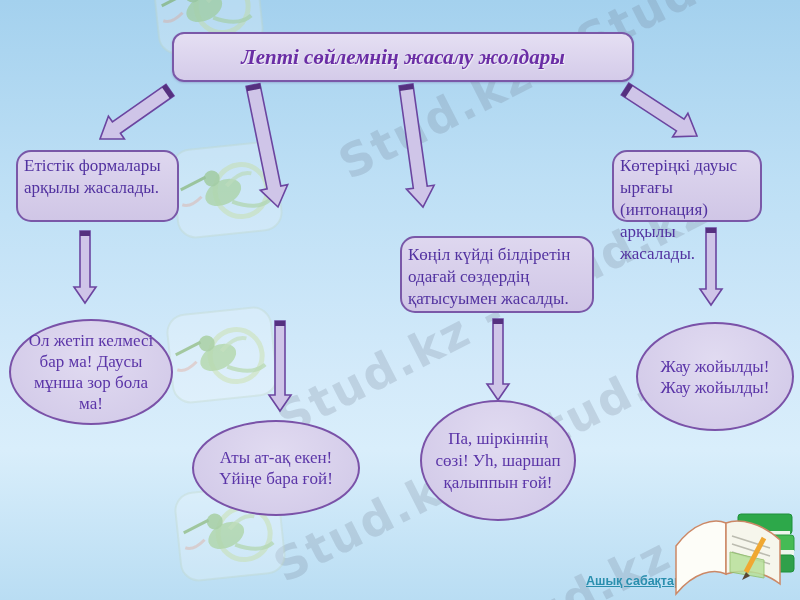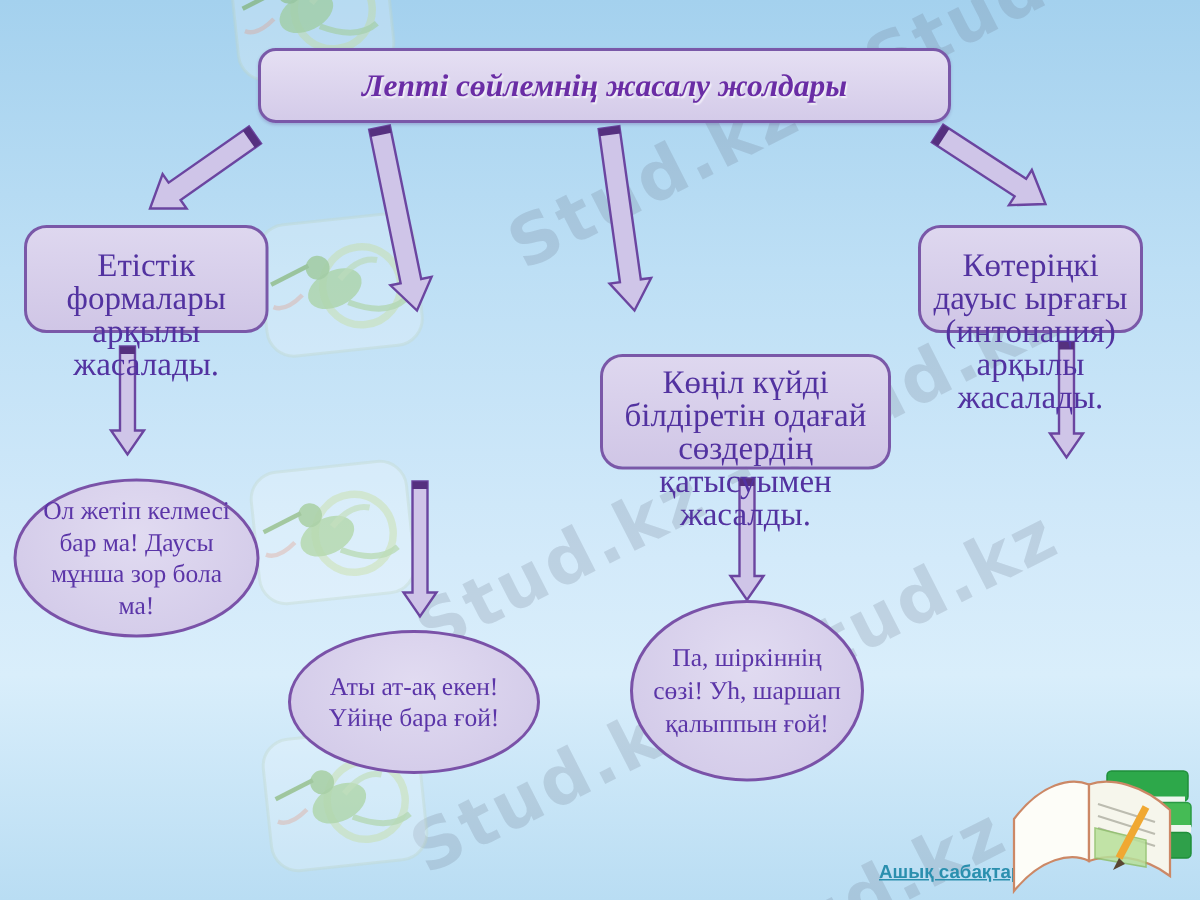--- a/index.html
+++ b/index.html
@@ -26,22 +26,22 @@
   }
   .title-text{
     font-weight:bold; font-style:italic; font-size:21px; color:#6a2da5;
     text-shadow:1px 1px 1px rgba(255,255,255,0.7);
   }
   
   .mbox{
     position:absolute;
     background:linear-gradient(180deg,#ded7ef 0%,#d0c6e6 100%);
     border:2px solid #7a58a8; border-radius:15px;
-    text-align:center; font-size:22px; line-height:22px; color:#5232a0;
-    padding:14px 6px; box-sizing:border-box; overflow:visible;
+    text-align:left; font-size:17px; line-height:22px; color:#5232a0;
+    padding:3px 6px; box-sizing:border-box; overflow:visible;
   }
   .mbox-1{left:16px; top:150px; width:163px; height:72px;}
   .mbox-2{left:192px; top:228px; width:176px; height:89px; padding-top:6px;}
   .mbox-3{left:400px; top:236px; width:194px; height:77px; padding-top:6px;}
   .mbox-4{left:612px; top:150px; width:150px; height:72px;}
   
   .ellipse{
     position:absolute; border-radius:50%;
     background:radial-gradient(ellipse at 50% 35%, #e1dbf1 0%, #d5cdea 70%, #cfc5e6 100%);
     border:2px solid #7a52a8;
@@ -153,20 +153,23 @@
 
   <div class="ellipse ell-1">
     <span>Ол жетіп келмесі бар ма! Даусы мұнша зор бола ма!</span>
   </div>
   <div class="ellipse ell-2">
     <span>Аты ат-ақ екен! Үйіңе бара ғой!</span>
   </div>
   <div class="ellipse ell-3">
     <span>Па, шіркіннің сөзі! Уһ, шаршап қалыппын ғой!</span>
   </div>
+  <div class="ellipse ell-4">
+    <span>Жау жойылды! Жау жойылды!</span>
+  </div>
 
   <a class="footer-link">Ашық сабақтар</a>
 
   <svg class="book" width="130" height="88" viewBox="0 0 130 88">
     <rect x="72" y="4" width="54" height="20" rx="3" fill="#2da84a" stroke="#1f8f3a"></rect>
     <rect x="74" y="21" width="50" height="4" fill="#eef6ee"></rect>
     <rect x="76" y="25" width="52" height="18" rx="3" fill="#45bb55" stroke="#2a9a44"></rect>
     <rect x="78" y="40" width="50" height="5" fill="#eef6ee"></rect>
     <rect x="78" y="45" width="50" height="17" rx="3" fill="#2fa04a" stroke="#1f8f3a"></rect>
     <path d="M10,36 C28,12 48,8 60,13 L60,64 C48,58 28,62 10,84 Z" fill="#fdfdf8" stroke="#cc8866" stroke-width="1.5"></path>

